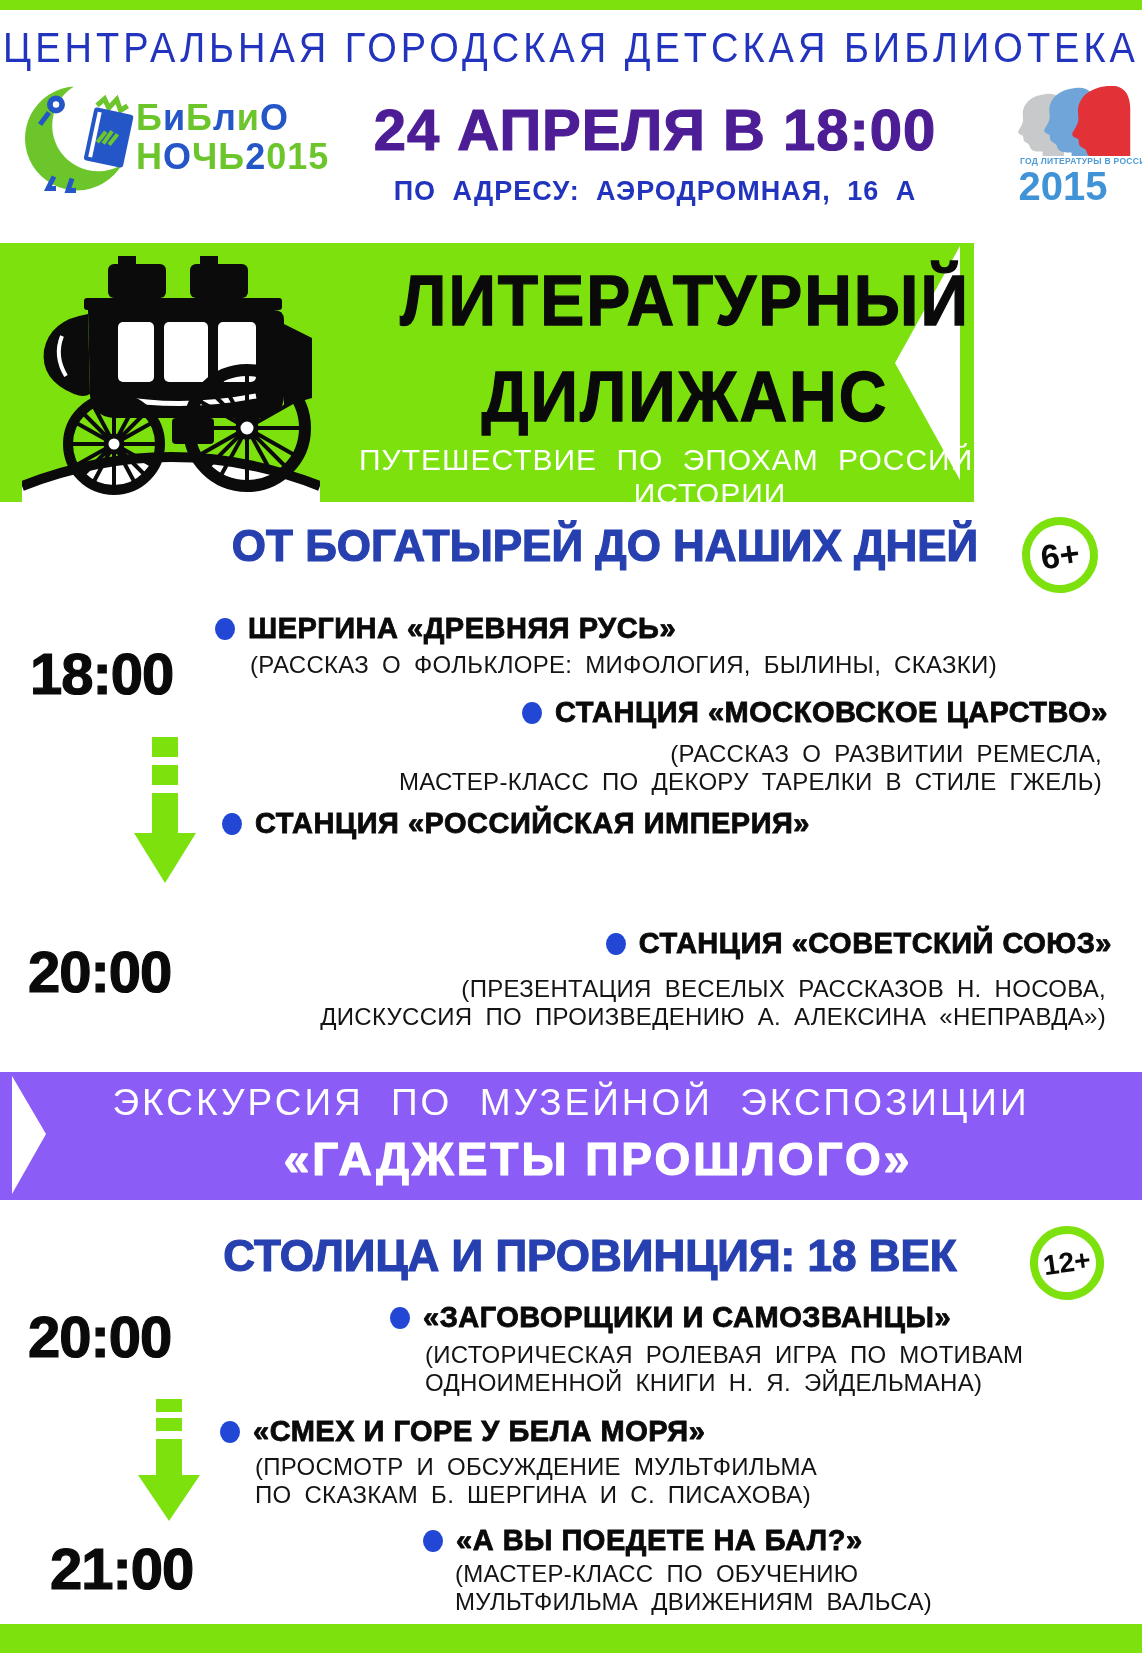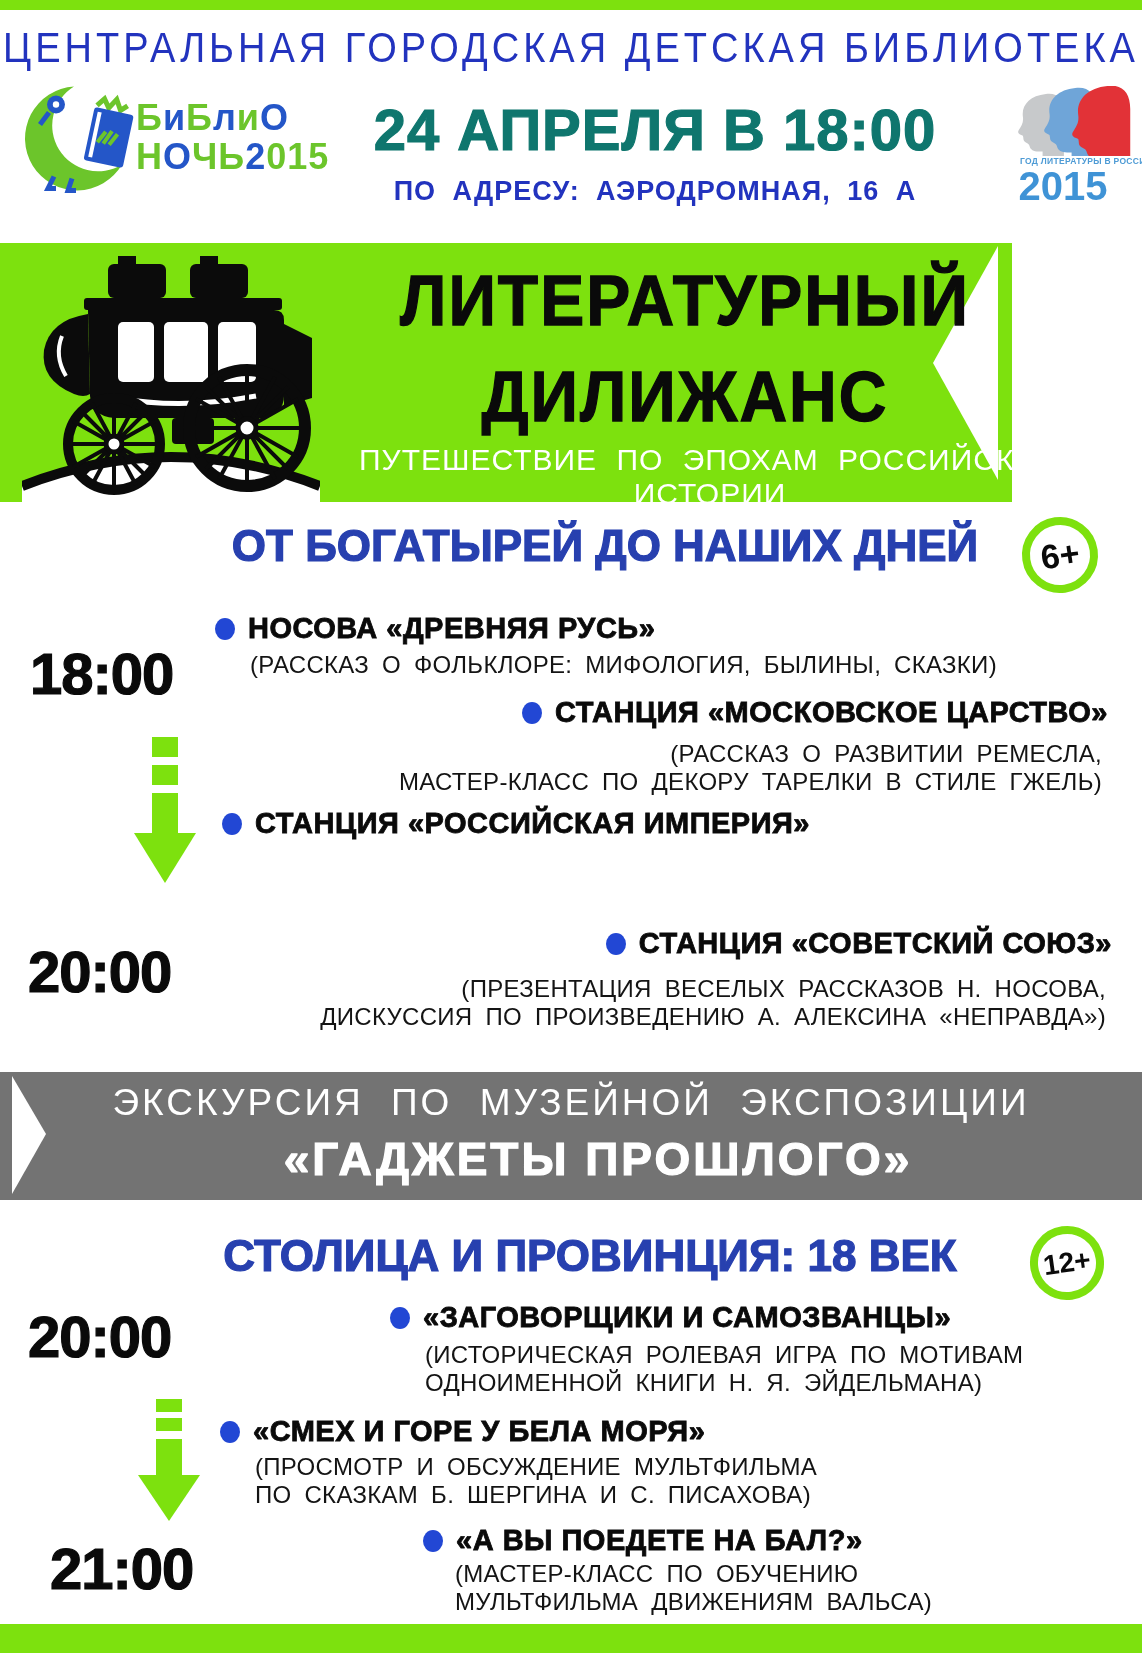--- a/index.html
+++ b/index.html
@@ -12,30 +12,30 @@
   .green-bar{background:#7DE10E;}
   .fat{font-weight:900;-webkit-text-stroke:1.2px currentColor;}
   
   #topbar{left:0;top:0;width:1142px;height:10px;}
   #libtitle{left:0;top:24px;width:1142px;text-align:center;color:#2233BE;
     font-size:38px;font-weight:400;letter-spacing:4px;transform:scaleY(1.12);transform-origin:top;}
   #bnlogo{left:16px;top:80px;width:310px;height:125px;}
   .bn-text{position:absolute;left:120px;top:18px;font-weight:700;font-size:36px;line-height:39px;letter-spacing:1px;}
   .bn-text .g{color:#6CC52B;}
   .bn-text .b{color:#2456C8;}
-  #datetime{left:320px;top:96px;width:670px;text-align:center;color:#0f766e;
+  #datetime{left:320px;top:96px;width:670px;text-align:center;color:#4c1d95;
     font-size:58px;letter-spacing:1px;}
   #address{left:320px;top:176px;width:670px;text-align:center;color:#2233BE;
     font-size:27px;font-weight:700;letter-spacing:1px;word-spacing:8px;}
   #yearlogo{left:992px;top:86px;width:142px;height:112px;text-align:center;}
   #yl-cap{position:absolute;left:0;top:70px;width:142px;font-size:8.5px;font-weight:700;
     color:#4E9BD5;letter-spacing:0.3px;margin-left:23px;}
   #yl-year{position:absolute;left:0;top:78px;width:142px;font-size:40px;font-weight:900;color:#3F93D6;}
   
-  #banner1{left:0;top:243px;width:1012px;height:259px;background:#7DE10E;}
+  #banner1{left:0;top:243px;width:938px;height:259px;background:#7DE10E;padding-left:36px;}
   #notch1{position:absolute;right:0;top:0;}
   #coach{position:absolute;left:22px;top:3px;}
   #b1t1,#b1t2{position:absolute;left:300px;width:770px;text-align:center;color:#0A0A0A;
     font-size:66px;letter-spacing:2px;transform:scaleY(1.08);transform-origin:top;}
   #b1t1{top:16px;}
   #b1t2{top:112px;}
   #b1sub{position:absolute;left:290px;top:200px;width:840px;text-align:center;color:#ffffff;
     font-size:30px;font-weight:400;letter-spacing:1px;word-spacing:10px;}
   
   .sec-heading{color:#2740AF;font-size:44px;text-align:center;}
@@ -72,21 +72,21 @@
   #arrow1{left:134px;top:737px;width:62px;}
   #arrow1 .d1{height:20px;margin-bottom:8px;}
   #arrow1 .d2{height:20px;margin-bottom:8px;}
   #arrow1 .shaft{height:40px;}
   #arrow2{left:138px;top:1399px;width:62px;}
   #arrow2 .d1{height:13px;margin-bottom:6px;}
   #arrow2 .d2{height:13px;margin-bottom:8px;}
   #arrow2 .shaft{height:36px;}
   #arrow2 .head{border-top-width:46px;}
   
-  #banner2{left:0;top:1072px;width:1142px;height:128px;background:#737373;}
+  #banner2{left:0;top:1072px;width:1142px;height:128px;background:#8b5cf6;}
   #b2l1{position:absolute;left:0;top:10px;width:1142px;text-align:center;color:#fff;
     font-size:37px;font-weight:400;letter-spacing:3px;word-spacing:14px;}
   #b2l2{position:absolute;left:0;top:60px;width:1142px;text-align:center;color:#fff;
     font-size:46px;letter-spacing:3px;padding-left:27px;}
   #bottombar{left:0;top:1624px;width:1142px;height:29px;}
 </style>
 </head>
 <body>
 
 <div id="poster">
@@ -176,21 +176,21 @@
     <div id="b1sub">ПУТЕШЕСТВИЕ ПО ЭПОХАМ РОССИЙСКОЙ ИСТОРИИ</div>
   </div>
 
   <div id="h1" class="abs sec-heading fat">ОТ БОГАТЫРЕЙ ДО НАШИХ ДНЕЙ</div>
   <div id="badge1" class="abs badge">6+</div>
 
   <div id="t1" class="abs time fat">18:00</div>
 
   <div id="ev1" class="abs ev">
     <span class="bullet"></span>
-    <span class="title">НОСОВА «ДРЕВНЯЯ РУСЬ»</span>
+    <span class="title">ШЕРГИНА «ДРЕВНЯЯ РУСЬ»</span>
   </div>
   <div id="ev1d" class="abs ev-desc">
     <div>(РАССКАЗ О ФОЛЬКЛОРЕ: МИФОЛОГИЯ, БЫЛИНЫ, СКАЗКИ)</div>
   </div>
 
   <div id="ev2" class="abs ev ra">
     <span class="bullet"></span>
     <span class="title">СТАНЦИЯ «МОСКОВСКОЕ ЦАРСТВО»</span>
   </div>
   <div id="ev2d" class="abs ev-desc ra">

